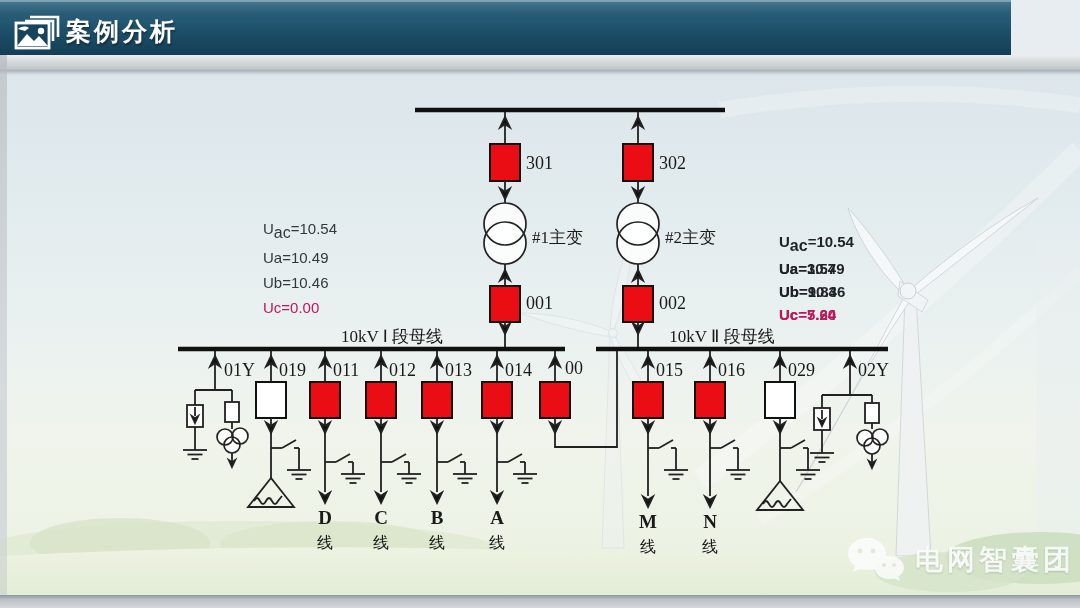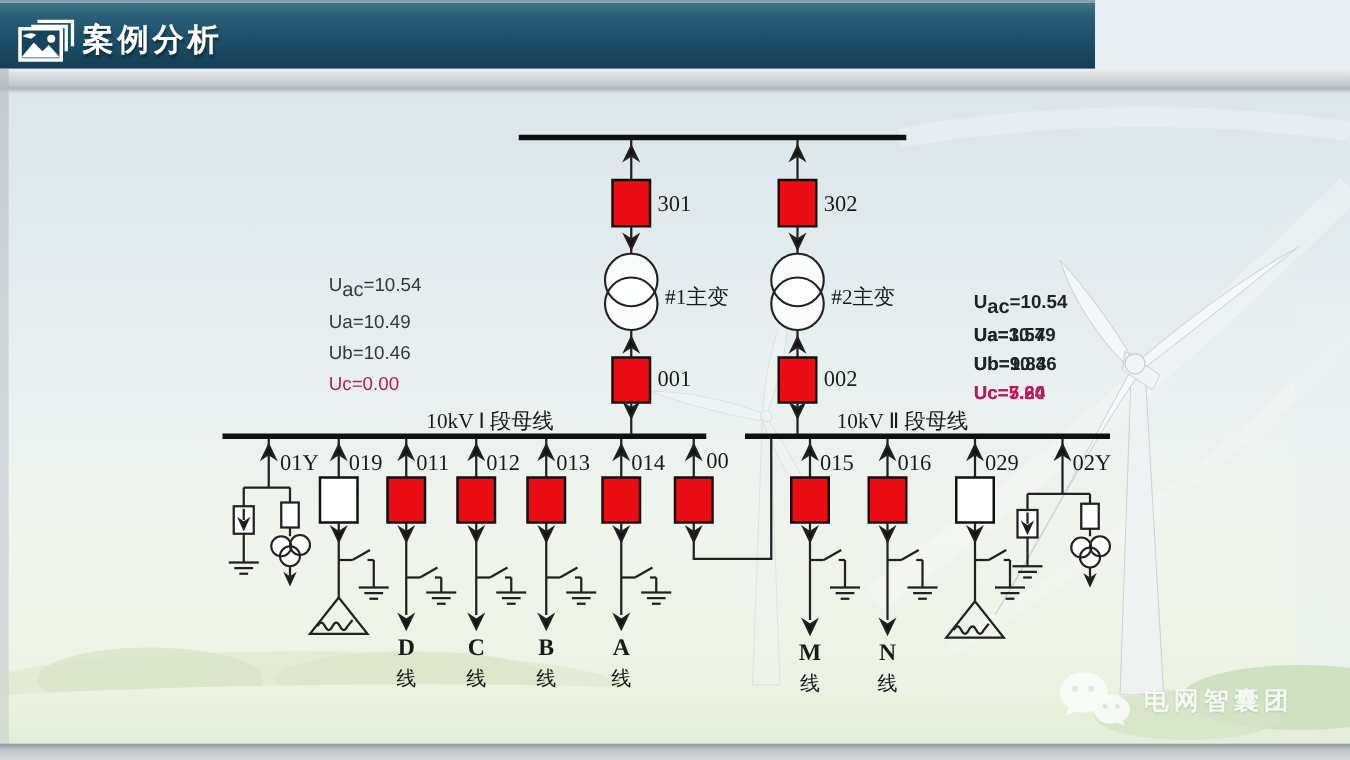--- a/index.html
+++ b/index.html
@@ -1,18 +1,18 @@
 <!DOCTYPE html>
 <html><head>
 <meta charset="utf-8">
 <style>
   * { margin:0; padding:0; box-sizing:border-box; }
   body { width:1080px; height:608px; overflow:hidden; position:relative;
          font-family:"Liberation Sans", sans-serif; background:#e7edf0; }
-  .header { position:absolute; left:0; top:0; width:876px; height:55px;
+  .header { position:absolute; left:0; top:0; width:1011px; height:55px;
     background:linear-gradient(180deg,#44758c 0%, #2a5e78 20%, #1d4f69 55%, #143e55 100%);
     border-top:2px solid #7fa3b3; }
   .header .icon { position:absolute; left:12px; top:5px; }
   .header .title { position:absolute; left:66px; top:13px; color:#fff;
     font-size:25px; font-weight:bold; letter-spacing:3px;
     text-shadow:1px 2px 2px rgba(0,0,0,0.35); }
   .strip { position:absolute; left:0; top:55px; width:1080px; height:16px;
     background:linear-gradient(180deg,#eceef0 0%, #d6dadd 40%, #c2c8cc 85%, #a8afb5 100%); }
   .edge-shadow { position:absolute; left:0; top:71px; width:1080px; height:4px;
     background:linear-gradient(180deg, rgba(120,130,138,0.45), rgba(120,130,138,0)); }
@@ -23,21 +23,21 @@
   .canvas { position:absolute; left:7px; top:71px; width:1073px; height:524px;
     background:linear-gradient(180deg,#dce6eb 0%, #e2ebee 25%, #eaf1f0 50%, #f0f4ec 70%, #edf3e6 85%, #e9f0e0 100%); }
   .scene { position:absolute; left:0; top:0; width:1080px; height:608px; }
   .vblock { position:absolute; font-size:15px; color:#34383c; line-height:25px; }
   .vblock sub { font-size:16px; }
   .vb-right { font-weight:bold; color:#1f2327; line-height:23px; }
   .red { color:#be185d; }
   .ovl { position:relative; }
   .ovl .b { position:absolute; left:0; top:0; }
   .wm { position:absolute; left:845px; top:534px; display:flex; align-items:center; opacity:.9; }
-  .wm .wmtext { color:#fafcfa; font-size:20px; font-weight:bold; letter-spacing:4px;
+  .wm .wmtext { color:#fafcfa; font-size:28px; font-weight:bold; letter-spacing:4px;
     text-shadow:0 1px 2px rgba(90,110,90,0.3); margin-left:8px; }
   .w { stroke:#212121; stroke-width:1.8; fill:none; }
   .bus { stroke:#101010; stroke-width:4.5; }
   .brk { fill:#ea0e14; stroke:#111; stroke-width:2; }
   .brko { fill:#ffffff; stroke:#111; stroke-width:2; }
   .tfill { fill:rgba(255,255,255,0.82); stroke:none; }
   .tline { fill:none; stroke:#222; stroke-width:1.7; }
   .arr { fill:#111; }
   text { fill:#1a1a1a; }
   .num { font:18px "Liberation Serif", serif; }

